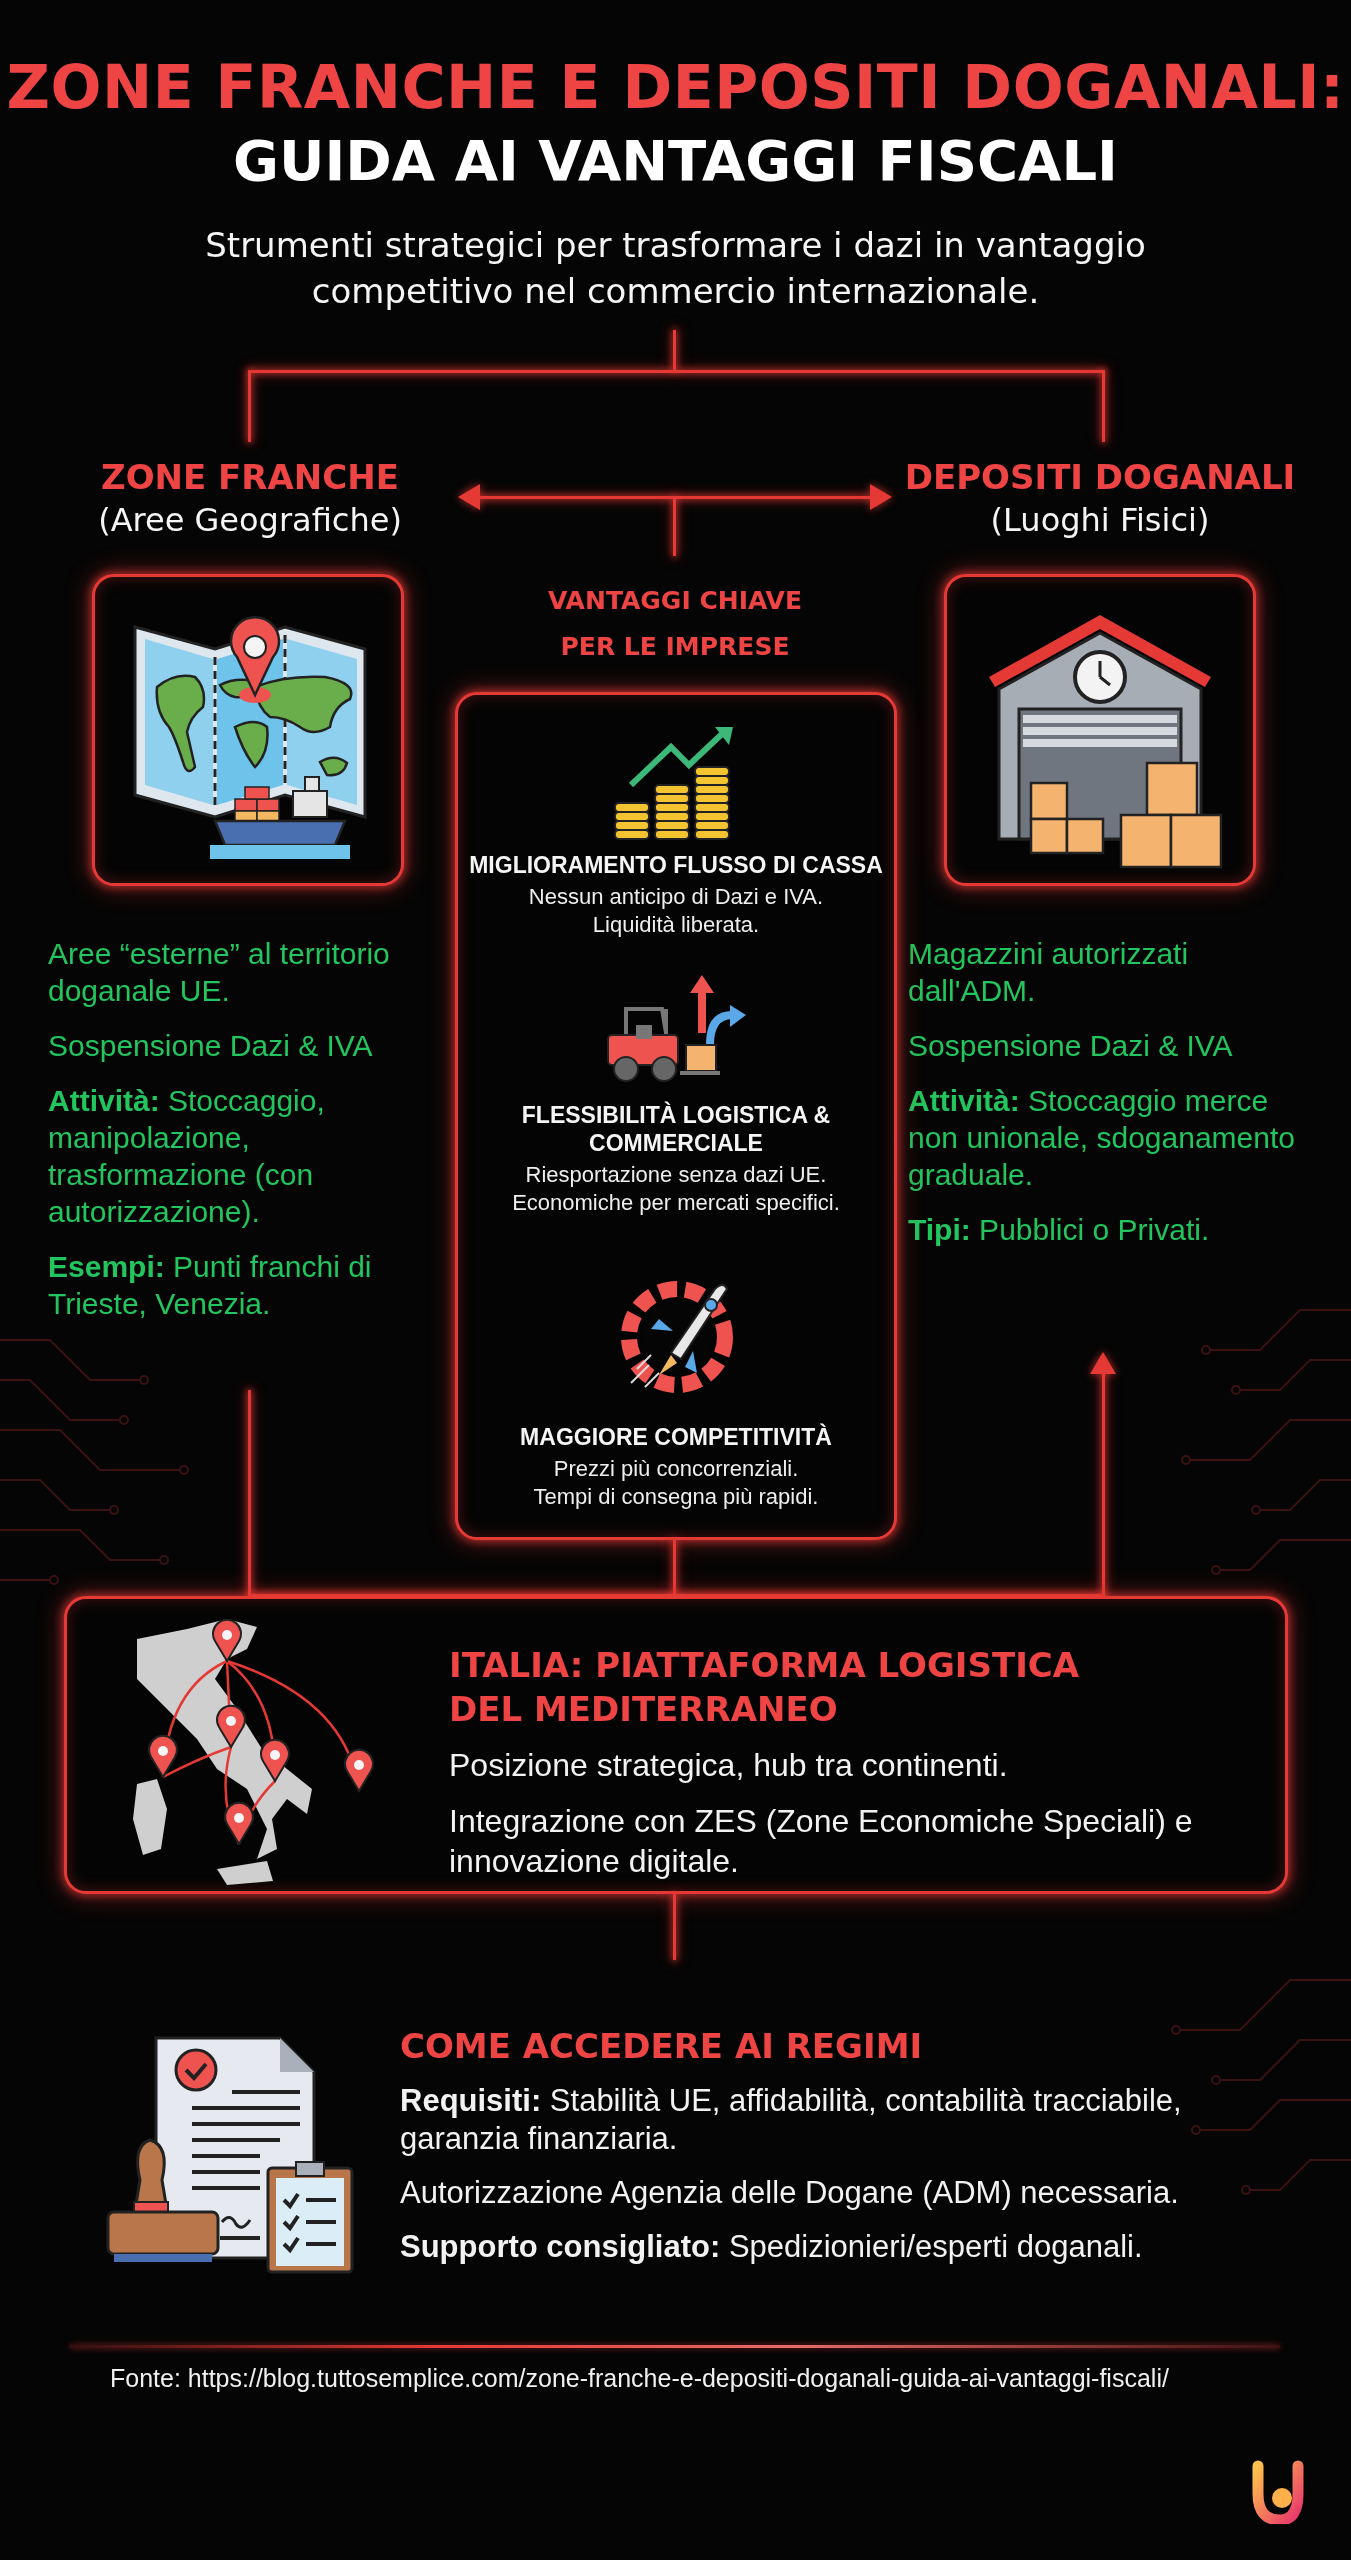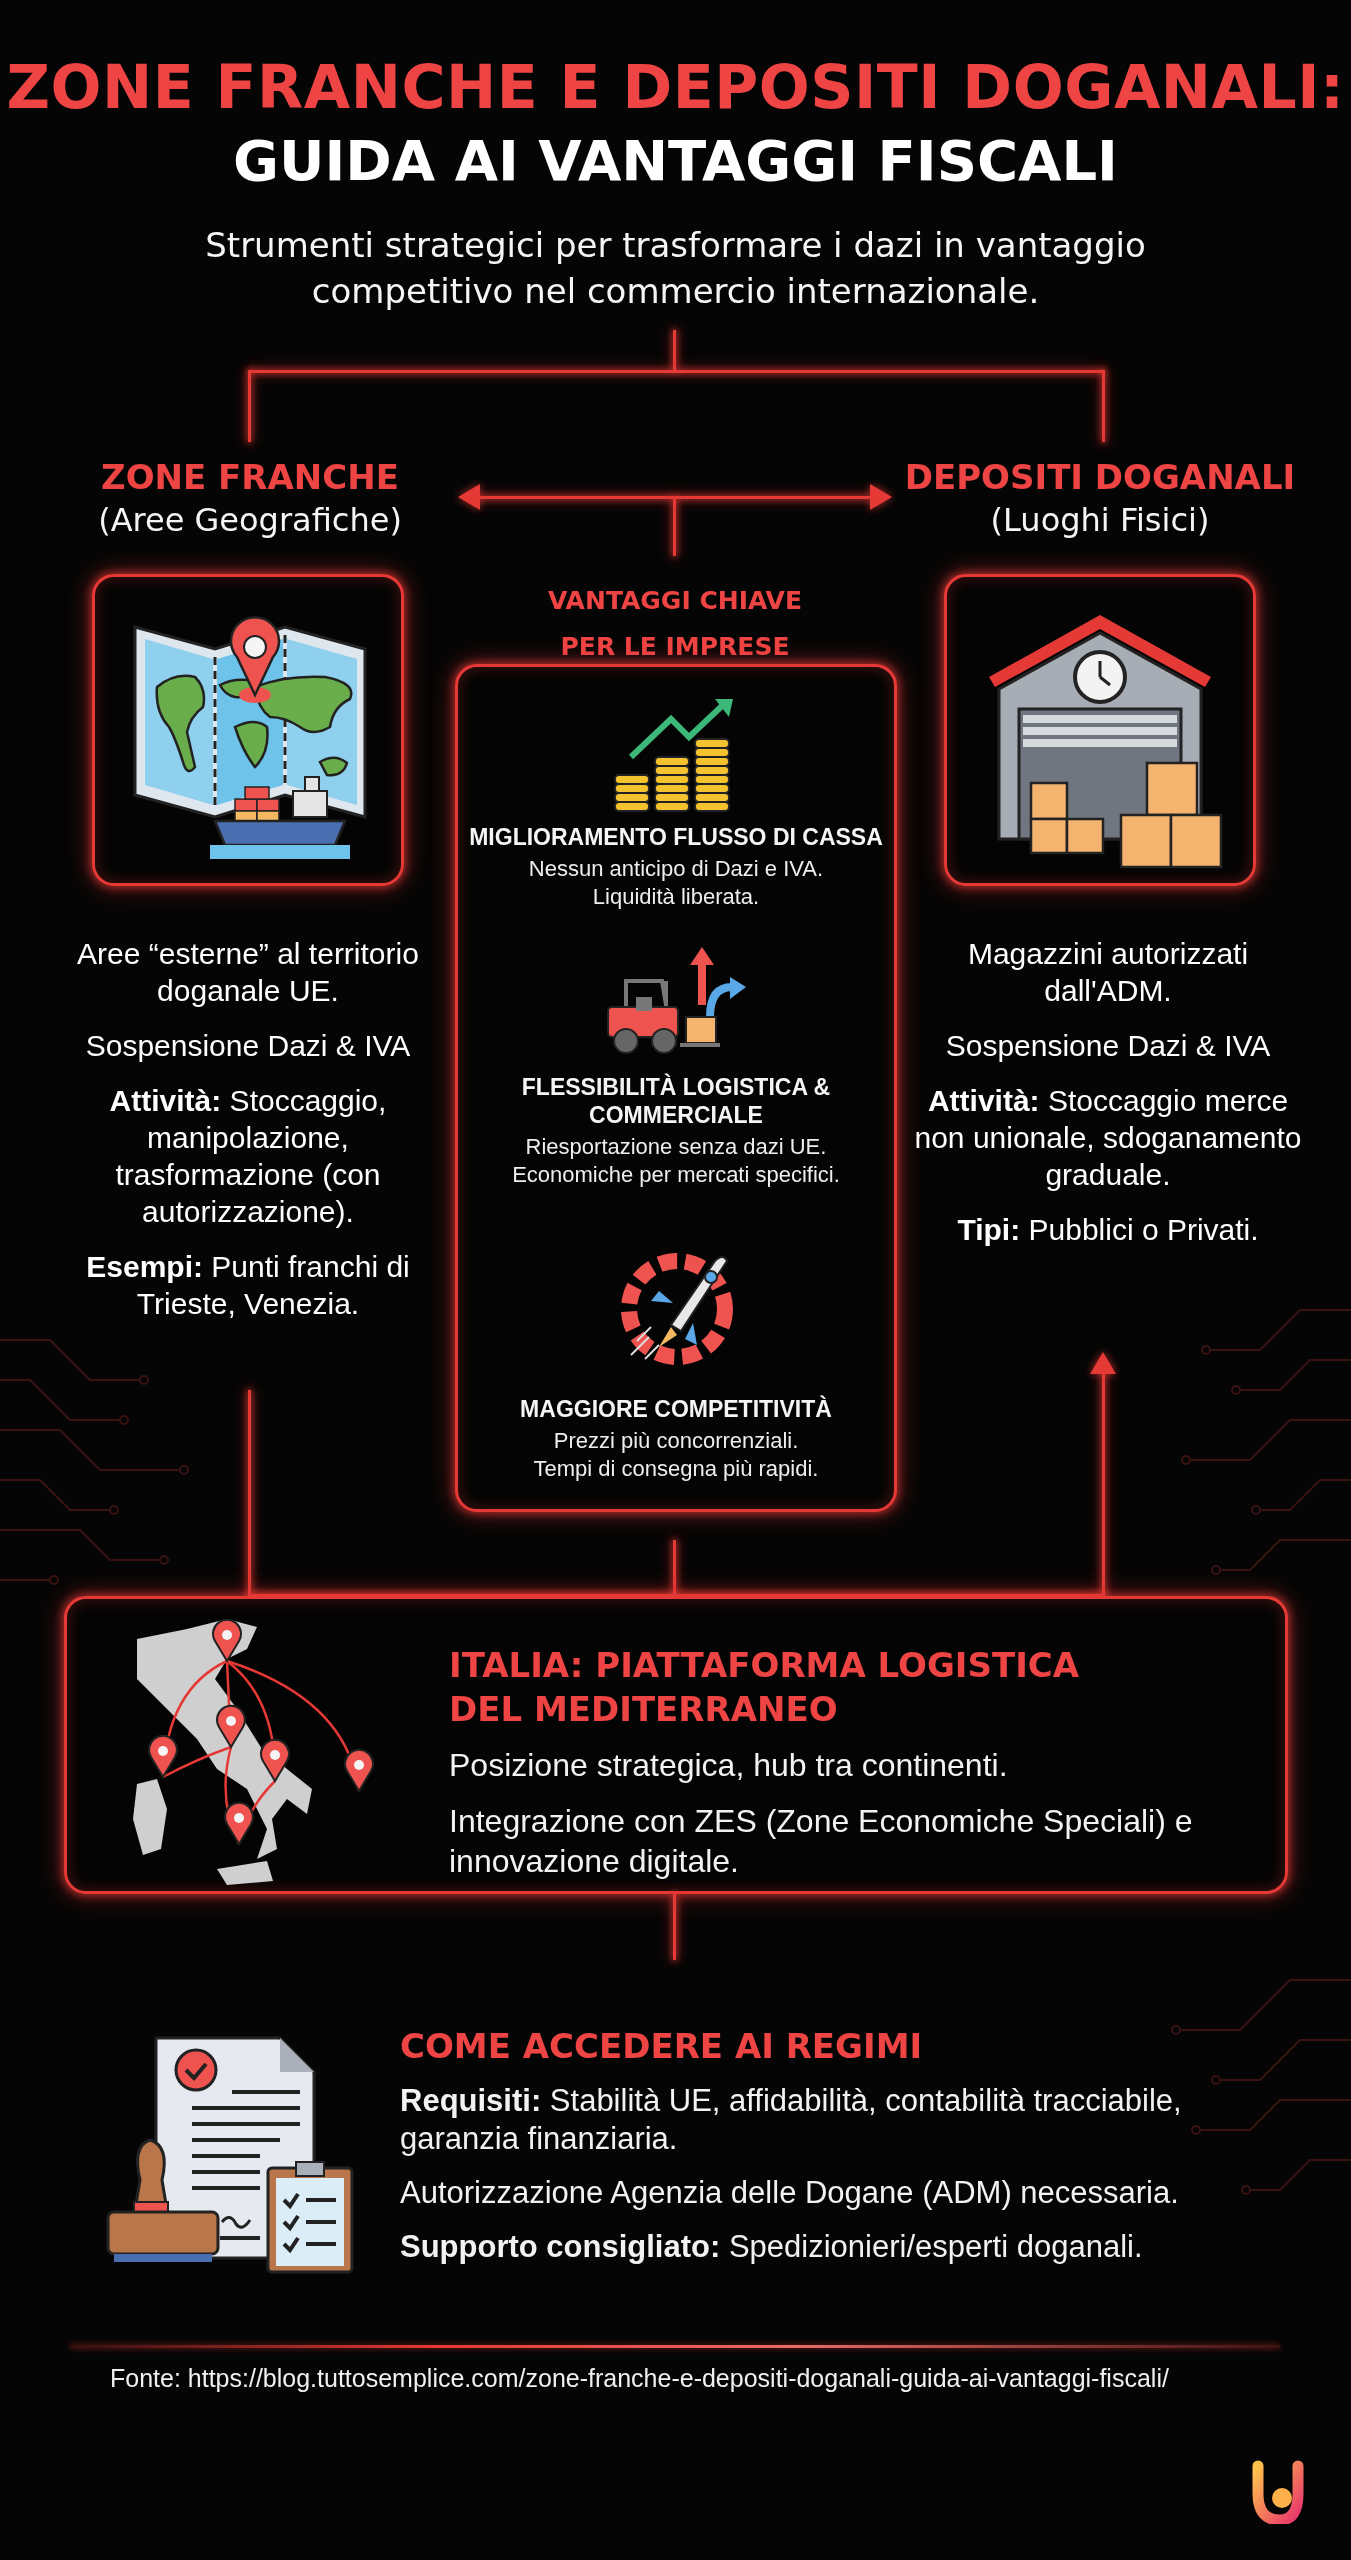--- a/index.html
+++ b/index.html
@@ -8,21 +8,21 @@
   .abs { position: absolute; }
   .glow-line { position: absolute; background: #e53935; box-shadow: 0 0 6px 1px rgba(229,57,53,.75), 0 0 14px 2px rgba(229,57,53,.35); }
   .glow-box { position: absolute; border: 3px solid #e53935; border-radius: 22px; box-shadow: 0 0 8px 2px rgba(229,57,53,.65), 0 0 22px 6px rgba(229,57,53,.28), inset 0 0 14px 2px rgba(229,57,53,.25); background: #040404; }
   .title1 { top: 52px; left: 0; width: 1351px; text-align: center; font-size: 60px; font-weight: 700; color: #ef4444; letter-spacing: 0.5px; font-family: "DejaVu Sans", sans-serif; }
   .title2 { top: 128px; left: 0; width: 1351px; text-align: center; font-size: 56px; font-weight: 700; color: #ffffff; font-family: "DejaVu Sans", sans-serif; }
   .subtitle { top: 222px; left: 150px; width: 1051px; text-align: center; font-size: 34px; line-height: 46px; color: #f5f5f5; font-family: "DejaVu Sans", sans-serif; }
   .col-head { text-align: center; font-family: "DejaVu Sans", sans-serif; }
   .col-head .h { font-size: 34px; font-weight: 700; color: #ef4444; line-height: 42px; }
   .col-head .s { font-size: 32px; color: #f5f5f5; line-height: 44px; }
   .center-head { text-align: center; font-family: "DejaVu Sans", sans-serif; font-size: 25px; font-weight: 700; color: #ef4444; line-height: 46px; }
-  .col-text { text-align: center; font-size: 30px; line-height: 37px; color: #ffffff; }
+  .col-text { font-size: 30px; line-height: 37px; color: #22c55e; }
   .col-text p { margin-bottom: 18px; }
   .col-text b { font-weight: 700; }
   .adv { position: absolute; left: 0; width: 100%; text-align: center; }
   .adv .t { font-size: 23px; font-weight: 700; color: #f5f5f5; line-height: 28px; font-family: "Liberation Sans", sans-serif; }
   .adv .d { font-size: 22px; color: #eeeeee; line-height: 28px; margin-top: 4px; }
   .sec-title { font-family: "DejaVu Sans", sans-serif; font-size: 34px; font-weight: 700; color: #ef4444; line-height: 44px; }
   .sec-text { font-size: 32px; line-height: 40px; color: #f2f2f2; }
   .sec-text p { margin-bottom: 16px; }
   .fonte { top: 2364px; left: 110px; font-size: 25px; color: #f0f0f0; }
   .hr { top: 2345px; left: 70px; width: 1210px; height: 3px; background: linear-gradient(90deg, rgba(229,57,53,0.2), #e53935 30%, #e86b67 60%, rgba(229,57,53,0.25)); box-shadow: 0 0 6px rgba(229,57,53,.6); }
@@ -161,21 +161,21 @@
   <p><b></b><span>Sospensione Dazi &amp; IVA</span></p>
   <p><b>Attività:</b><span> Stoccaggio merce non unionale, sdoganamento graduale.</span></p>
   <p><b>Tipi:</b><span> Pubblici o Privati.</span></p>
 </div>
 
 <div class="abs center-head" style="left:440px;top:578px;width:470px;">
   <div>VANTAGGI CHIAVE</div>
   <div>PER LE IMPRESE</div>
 </div>
 
-<div class="glow-box" style="left:455px;top:664px;width:442px;height:848px;">
+<div class="glow-box" style="left:455px;top:692px;width:442px;height:848px;">
 
   <div class="adv" style="top:30px;">
     <svg width="130" height="118" viewBox="0 0 130 118" style="margin:0 auto;">
       <polyline points="20,60 60,22 78,40 112,8" fill="none" stroke="#3cb878" stroke-width="6"></polyline>
       <polygon points="104,2 122,2 118,20" fill="#3cb878"></polygon>
       <g fill="#f4c430" stroke="#222" stroke-width="2">
         <rect x="4" y="78" width="34" height="9" rx="4"></rect>
           <rect x="4" y="87" width="34" height="9" rx="4"></rect>
           <rect x="4" y="96" width="34" height="9" rx="4"></rect>
           <rect x="4" y="105" width="34" height="9" rx="4"></rect>

